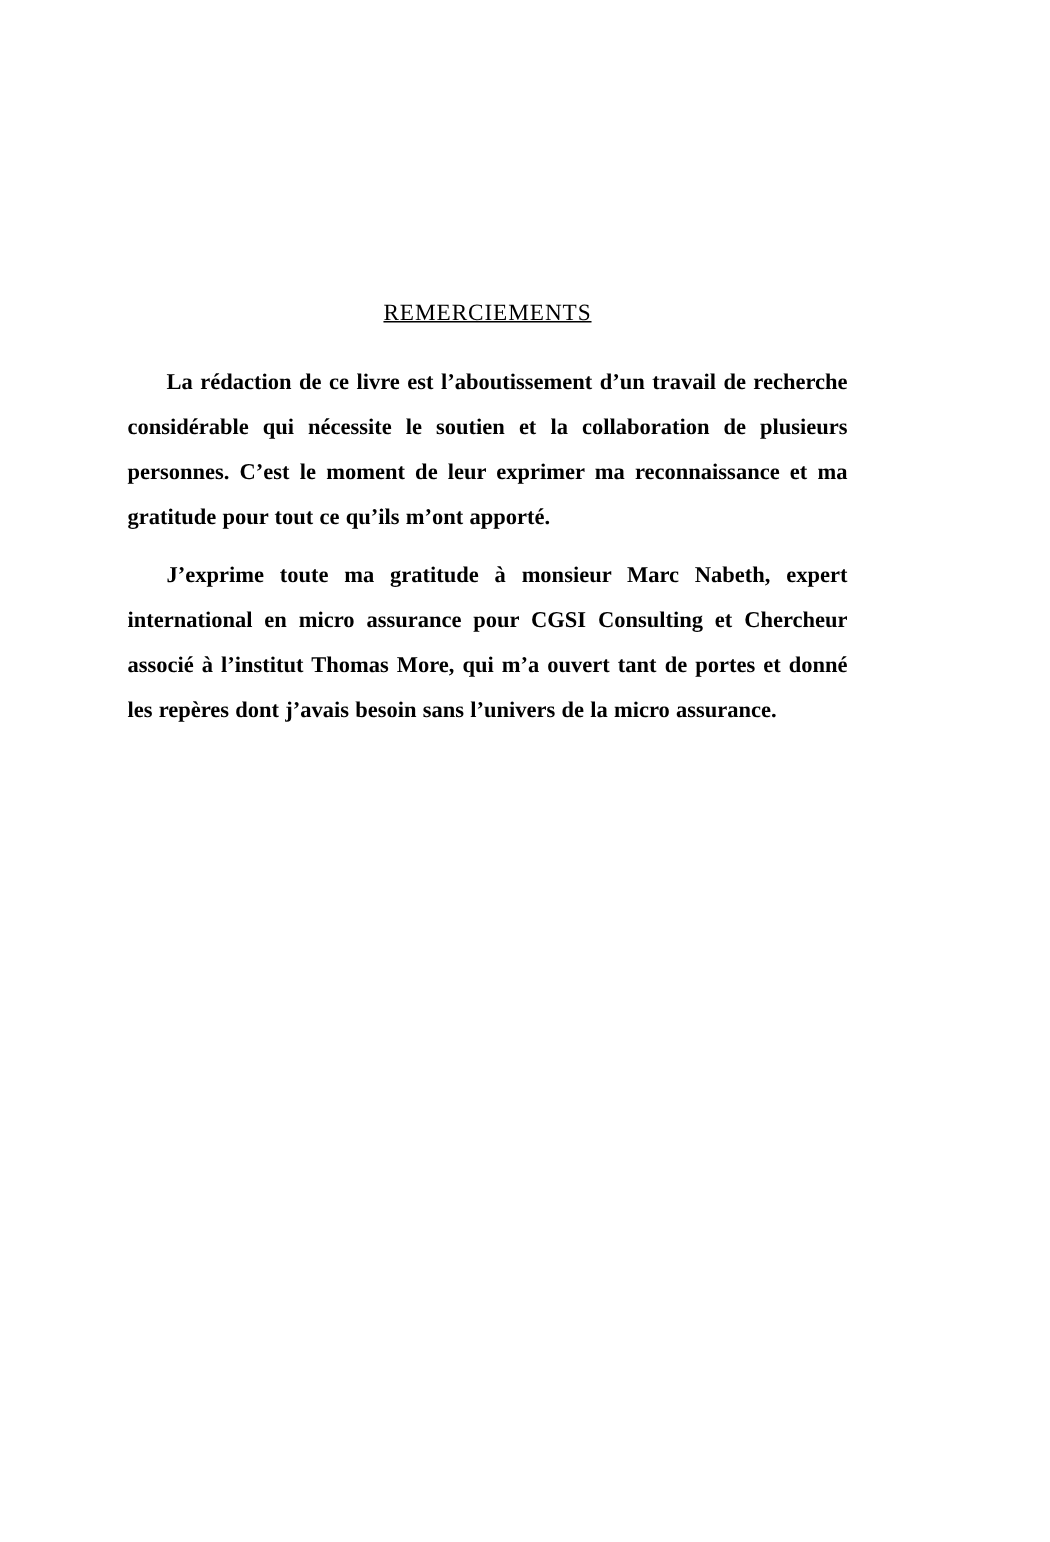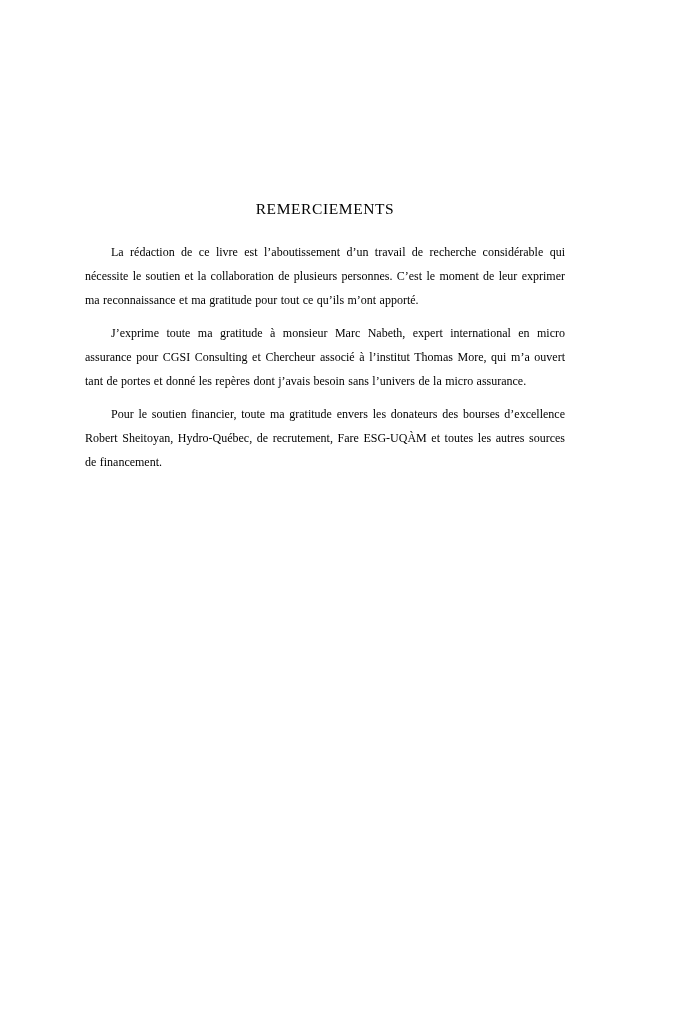--- a/index.html
+++ b/index.html
@@ -27,33 +27,34 @@
     top: 200px;
     width: 480px;
   }
   .doc-title {
     text-align: center;
     font-size: 15.5px;
     letter-spacing: 0.6px;
     margin: 0 0 22px 0;
     font-weight: normal;
     font-family: "Liberation Serif", serif;
+    text-decoration: underline;
   }
   .para {
-    font-size: 12px;
+    font-size: 15px;
     line-height: 2.0;
     text-align: justify;
     text-indent: 26px;
     margin: 0 0 9px 0;
     word-spacing: 0.4px;
+    font-weight: bold;
   }
 </style>
 </head>
 <body>
 
 <div class="page">
   <div class="content">
     <h1 class="doc-title">REMERCIEMENTS</h1>
     <p class="para">La rédaction de ce livre est l’aboutissement d’un travail de recherche considérable qui nécessite le soutien et la collaboration de plusieurs personnes. C’est le moment de leur exprimer ma reconnaissance et ma gratitude pour tout ce qu’ils m’ont apporté.</p>
     <p class="para">J’exprime toute ma gratitude à monsieur Marc Nabeth, expert international en micro assurance pour CGSI Consulting et Chercheur associé à l’institut Thomas More, qui m’a ouvert tant de portes et donné les repères dont j’avais besoin sans l’univers de la micro assurance.</p>
-    <p class="para">Pour le soutien financier, toute ma gratitude envers les donateurs des bourses d’excellence Robert Sheitoyan, Hydro-Québec, de recrutement, Fare ESG-UQÀM et toutes les autres sources de financement.</p>
   </div>
 </div>
 
 </body></html>

